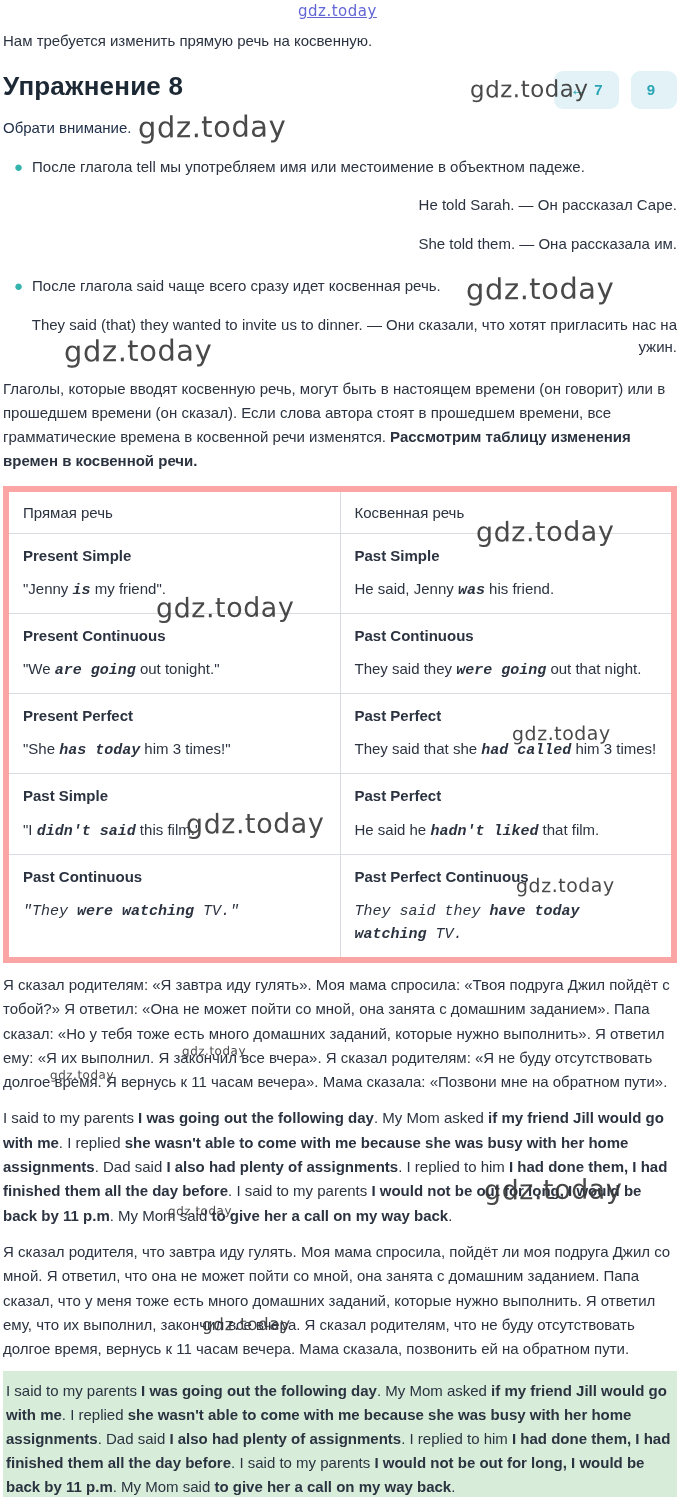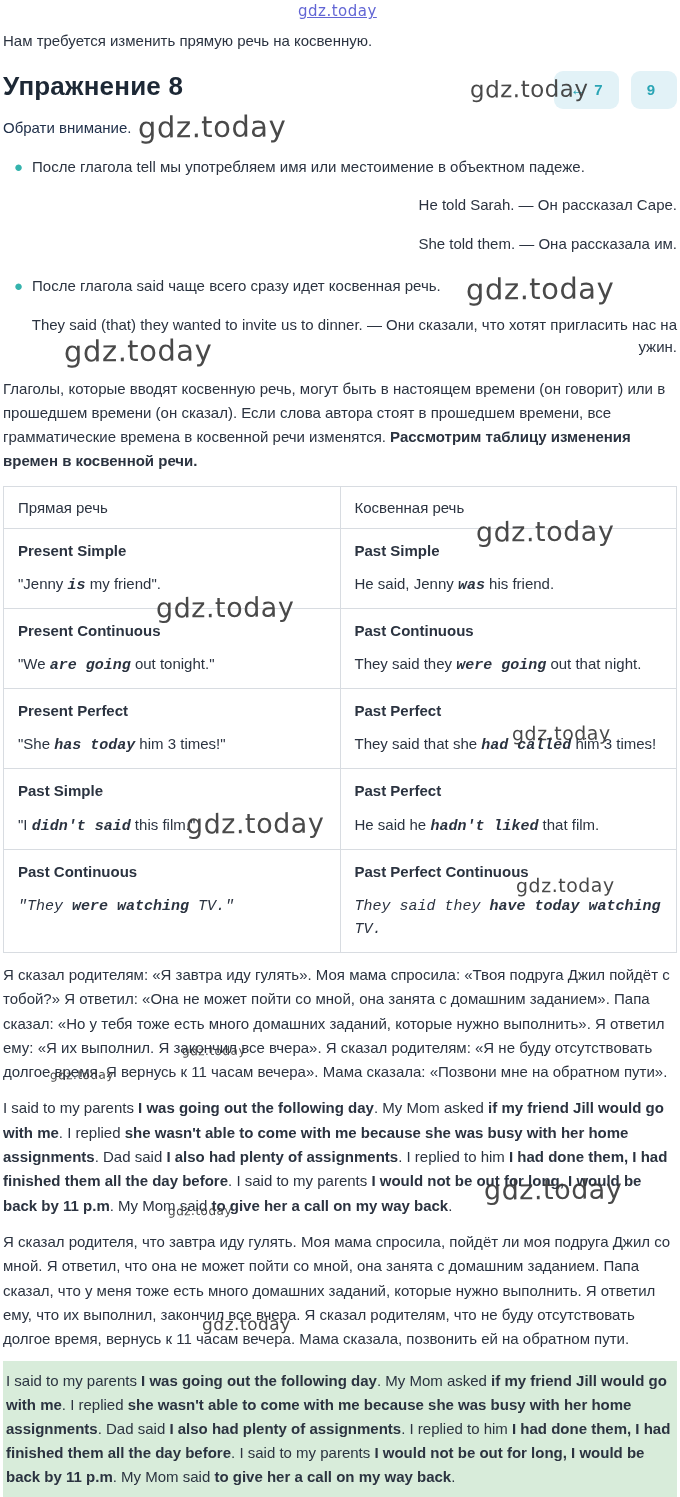--- a/index.html
+++ b/index.html
@@ -40,21 +40,21 @@
   .bullet .dot { color:#35b3ad; font-size:15px; margin:0 9px 0 11px; }
 
   .ex-line { margin-top:16px; line-height:1.5;text-align:right; }
 
   .para { margin-top:18px; line-height:1.62; }
   .b { font-weight:700; }
   .i { font-style:italic;font-family:Liberation Mono, monospace; }
 
   table.speech {
     width:100%; border-collapse:collapse; margin-top:12px;
-    border:1px solid #fca5a5; table-layout:fixed;
+    border:6px solid #fca5a5; table-layout:fixed;
   }
   table.speech th, table.speech td {
     border:1px solid #d8dce1; text-align:left; vertical-align:top;
     padding:12px 14px; width:50%; font-size:15px;
   }
   table.speech th { font-weight:400; color:#2b3340; }
   .tense { font-weight:700; line-height:1.35; }
   .exmpl { margin-top:12px; line-height:1.4; }
   .exmpl:empty { display:none; }
 

